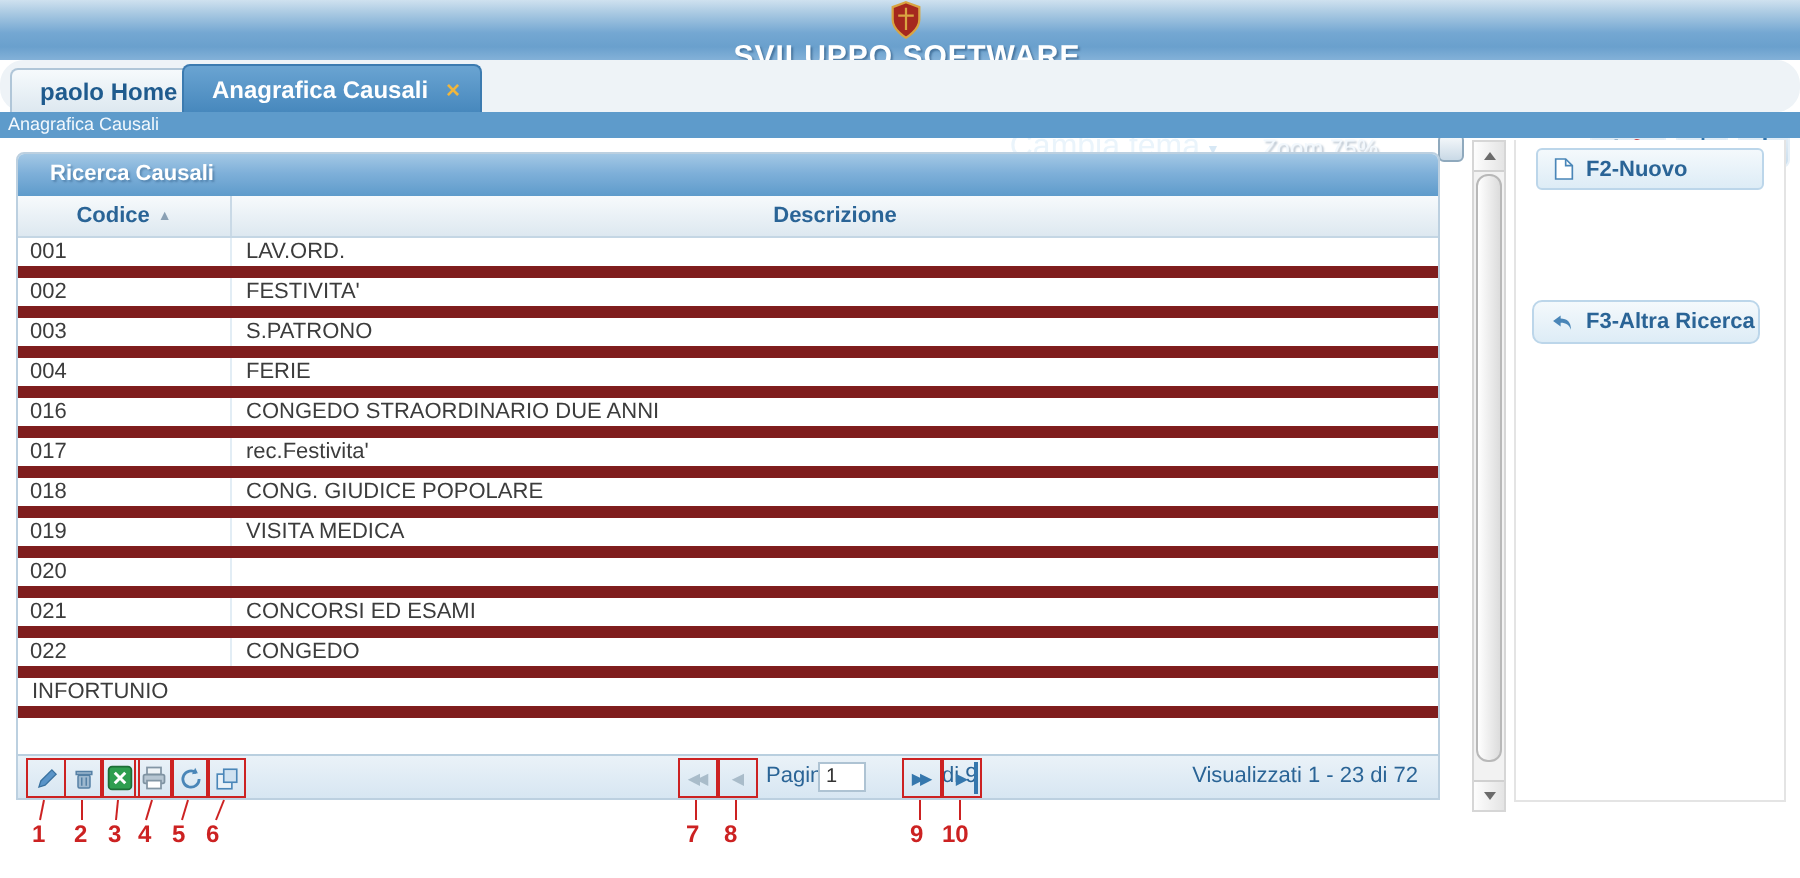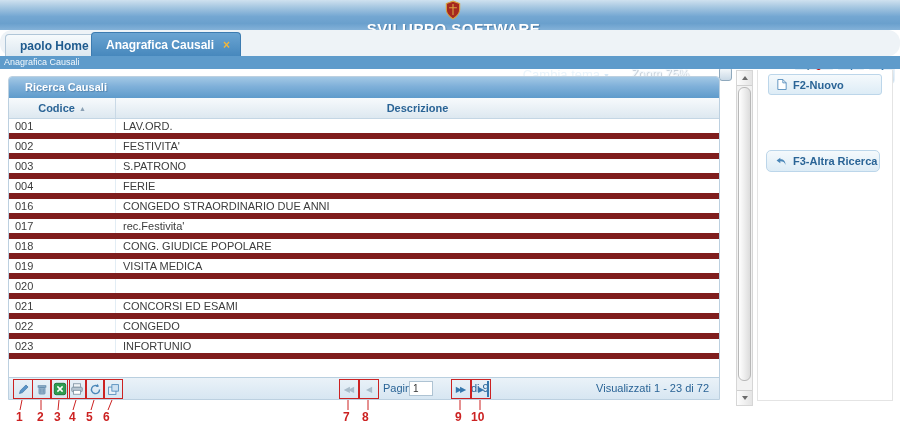--- a/index.html
+++ b/index.html
@@ -13,21 +13,21 @@
     display:flex; align-items:center;flex-direction:column; }
   .logo { margin-left:5px; width:16px; height:20px; flex:0 0 auto; }
   .app-title { margin-left:7px; color:#fff; font-weight:bold; font-size:15px; letter-spacing:.5px;
     text-shadow:1px 1px 1px rgba(20,60,100,.45); }
   .menu-btn { margin-left:14px; height:19px; padding:1px 11px; font-size:12px; font-weight:bold; color:#1c3f5e;
     background:linear-gradient(180deg,#fdfeff,#d6e4ef); border:1px solid #7d9db8; border-radius:3px; cursor:pointer; }
   .round-btn { margin-left:7px; width:18px; height:18px; border-radius:50%;
     background:linear-gradient(180deg,#8fbede,#4e8fc4); border:1px solid #d8e9f5;
     color:#fff; font-size:7px; display:flex; align-items:center; justify-content:center; cursor:pointer; }
   .topbar-right { margin-left:auto; display:flex; align-items:center; }
-  .cambia { color:#eaf4fb; font-size:13px; }
+  .cambia { color:#eaf4fb; font-size:16px; }
   .dd-arrow { color:#d7e8f5; font-size:7px; margin:2px 4px 0 3px; }
   .tb-sep { width:0; height:18px; border-left:1px dotted rgba(255,255,255,.65); margin:0 8px; }
   .zoom-label { color:#f2f8fd; font-size:12px; margin-right:8px; text-shadow:1px 1px 1px rgba(20,60,100,.3); }
   .slider-track { position:relative; width:86px; height:9px; background:#fff; border-radius:5px; margin-right:12px; }
   .slider-thumb { position:absolute; left:22px; top:-3px; width:13px; height:14px; border-radius:3px;
     background:linear-gradient(180deg,#f6f9fb,#c9d9e6); border:1px solid #8fa9bd; cursor:pointer; }
   .tb-btn { height:20px; border:1px solid #e6f0f8; border-radius:4px; margin-right:5px;
     background:linear-gradient(180deg,#e9f2f9,#c9dded); display:flex; align-items:center; justify-content:center;
     cursor:pointer; }
   .alert-btn { width:38px; font-size:12px; }
@@ -218,21 +218,20 @@
     </div>
     <div class="grid-row">
       <div class="cell-code">021</div>
       <div class="cell-desc">CONCORSI ED ESAMI</div>
     </div>
     <div class="grid-row">
       <div class="cell-code">022</div>
       <div class="cell-desc">CONGEDO</div>
     </div>
     <div class="grid-row">
-      <div class="cell-code">023</div>
       <div class="cell-desc">INFORTUNIO</div>
     </div>
     <div class="grid-filler"></div>
 
     <div class="panel-footer">
       <span class="ann-box" style="left:4px;">
         <span class="tool-btn">
           <svg width="13" height="13" viewBox="0 0 16 16">
             <path d="M3 13l1.2-3.8L11 2.4l2.6 2.6-6.8 6.8L3 13z" fill="#5a94c8" stroke="#39719f" stroke-width="0.8"></path>
           </svg>

